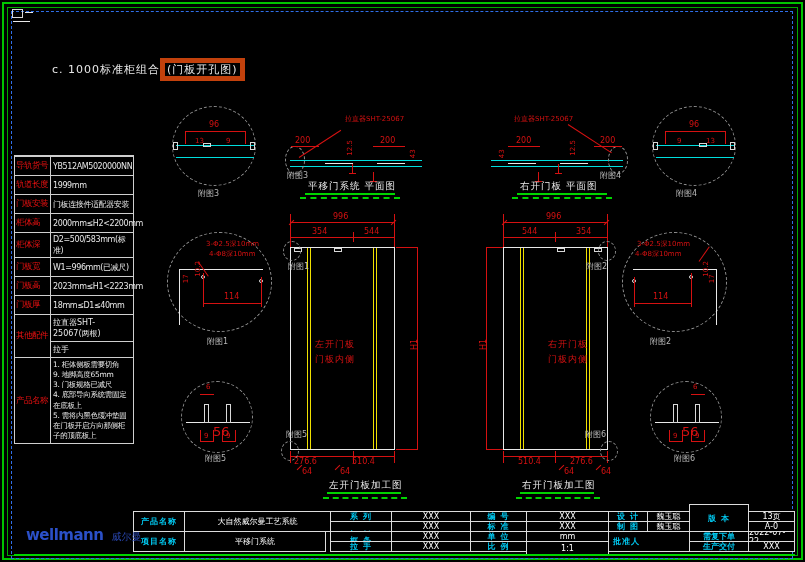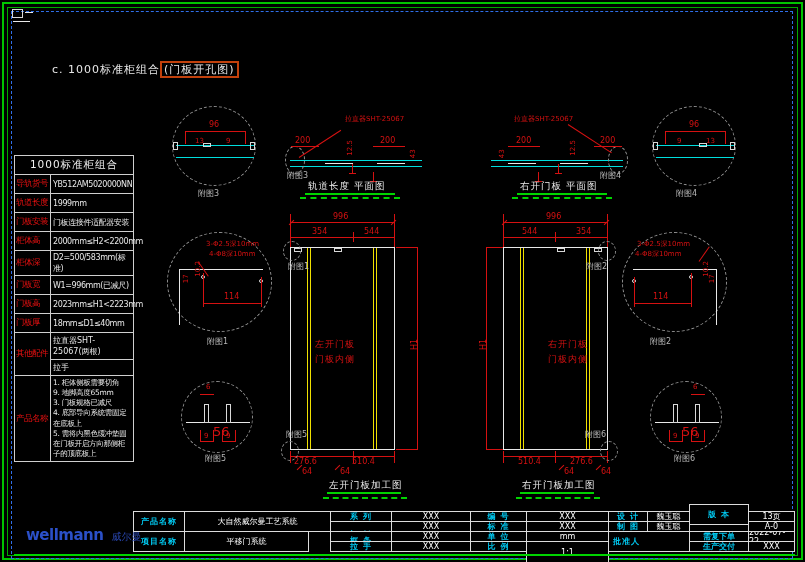--- a/index.html
+++ b/index.html
@@ -18,21 +18,21 @@
   .whl{background:#e8e8e8;height:1px}
   .wvl{background:#e8e8e8;width:1px}
   .cyl{background:#00dede;height:1px}
   .yvl{background:#f0e000;width:1px}
   .vert{transform:rotate(-90deg);transform-origin:center center;display:inline-block}
   .circ{border:1px dashed #8f8f8f;border-radius:50%}
   .dt{width:7px;height:1px;background:#d51111;transform:rotate(-45deg)}
   .frame-g1{left:2px;top:2px;right:2px;bottom:2px;border:2px solid #00c400}
   .frame-g2{left:7px;top:7px;right:7px;bottom:6px;border:1px solid #00a800}
   .frame-b{left:11px;top:11px;right:12px;bottom:3px;border:1px dashed #2f6fe8}
-  .boxed{border:2px solid #c2410c;padding:0 2px}
+  .boxed{border:5px solid #c2410c;padding:0 2px}
   
   .spec{left:14px;top:155px;width:120px;border:1px solid #cfcfcf;background:#000}
   .spec .hdr{height:18px;display:flex;align-items:center;justify-content:center;color:#f0f0f0;font-size:10.5px;letter-spacing:1px}
   .srow{display:flex;border-top:1px solid #cfcfcf;min-height:19px}
   .srow .lab{width:36px;flex:none;color:#e81010;font-size:8.5px;letter-spacing:-0.5px;border-right:1px solid #cfcfcf;display:flex;align-items:center;padding:1px}
   .srow .val{flex:1;color:#e8e8e8;font-size:8px;letter-spacing:-0.4px;display:flex;align-items:center;padding:1px 2px}
   .srow .valcol{flex:1;display:flex;flex-direction:column}
   .srow .valcol .v2{color:#e8e8e8;font-size:8px;padding:2px;min-height:15px}
   .srow .valcol .v2+.v2{border-top:1px solid #cfcfcf}
   .notes{flex:1;color:#e8e8e8;font-size:7.5px;line-height:1.35;padding:2px;letter-spacing:-0.3px}
@@ -55,21 +55,20 @@
 
   <div class="a" style="left:12px;top:9px;width:11px;height:9px;border:1px solid #d8d8d8"></div>
   <div class="a whl" style="left:25px;top:12px;width:8px"></div>
   <div class="a whl" style="left:13px;top:21px;width:17px"></div>
 
   <div class="a t wt f11" style="left:52px;top:64px;letter-spacing:1px">
     <span>c. 1000标准柜组合</span><span class="boxed">(门板开孔图)</span>
   </div>
 
   <div class="a spec">
-    <div class="hdr">1000标准柜组合</div>
     <div class="srow">
         <div class="lab">导轨货号</div>
         <div class="val">YB512AM5020000NN</div>
       </div>
     <div class="srow">
         <div class="lab">轨道长度</div>
         <div class="val">1999mm</div>
       </div>
     <div class="srow">
         <div class="lab">门板安装</div>
@@ -157,21 +156,21 @@
     <div class="a t red f7 vert" style="left:58px;top:36px">12.5</div>
     <div class="a t red f7 vert" style="left:124px;top:42px">43</div>
     <div class="a hl" style="left:14px;top:49px;width:50px;transform:rotate(-33deg);transform-origin:left center"></div>
     <div class="a t red f7" style="left:60px;top:8px">拉直器SHT-25067</div>
     <div class="a vl" style="left:67px;top:56px;height:9px"></div>
     <div class="a hl" style="left:64px;top:65px;width:7px"></div>
     <div class="a vl" style="left:88px;top:64px;height:9px"></div>
     <div class="a hl" style="left:85px;top:73px;width:7px"></div>
     <div class="a t gry f8" style="left:2px;top:64px">附图3</div>
   </div>
-  <div class="a t cap" style="left:308px;top:181px">轨道长度 平面图</div>
+  <div class="a t cap" style="left:308px;top:181px">平移门系统 平面图</div>
   <div class="a gbar" style="left:305px;top:193px;width:90px"></div>
   <div class="a gdash" style="left:300px;top:197px;width:100px"></div>
 
   <div class="a" style="left:478px;top:108px;width:150px;height:100px">
     <div class="a cyl" style="left:13px;top:52px;width:132px"></div>
     <div class="a cyl" style="left:13px;top:58px;width:132px"></div>
     <div class="a whl" style="left:30px;top:55px;width:28px"></div>
     <div class="a whl" style="left:82px;top:55px;width:28px"></div>
     <div class="a circ" style="left:130px;top:38px;width:20px;height:28px"></div>
     <div class="a hl" style="left:30px;top:38px;width:32px"></div>
@@ -340,49 +339,49 @@
     <div class="a" style="left:18px;top:48px;width:14px;height:12px;border:1px solid #d51111;border-top:none"></div>
     <div class="a" style="left:40px;top:48px;width:14px;height:12px;border:1px solid #d51111;border-top:none"></div>
     <div class="a t red f7" style="left:22px;top:51px">9</div>
     <div class="a t red f7" style="left:44px;top:51px">9</div>
   </div>
   <div class="a t gry f8" style="left:674px;top:455px">附图6</div>
 
   <div class="tbc tbl" style="left:133px;top:511px;width:52px;height:21px">产品名称</div>
   <div class="tbc" style="left:184px;top:511px;width:147px;height:21px">大自然威尔曼工艺系统</div>
   <div class="tbc tbl" style="left:133px;top:531px;width:52px;height:21px">项目名称</div>
-  <div class="tbc" style="left:184px;top:531px;width:125px;height:21px">平移门系统</div>
+  <div class="tbc" style="left:184px;top:531px;width:142px;height:21px">平移门系统</div>
 
   <div class="tbc tbl" style="left:330px;top:511px;width:62px;height:11px">系 列</div>
   <div class="tbc" style="left:391px;top:511px;width:80px;height:11px">XXX</div>
   <div class="tbc tbl" style="left:330px;top:521px;width:62px;height:26px">门 板</div>
   <div class="tbc" style="left:391px;top:521px;width:80px;height:11px">XXX</div>
   <div class="tbc tbl" style="left:330px;top:531px;width:62px;height:19px">框 条</div>
   <div class="tbc" style="left:391px;top:531px;width:80px;height:11px">XXX</div>
   <div class="tbc tbl" style="left:330px;top:541px;width:62px;height:11px">拉 手</div>
   <div class="tbc" style="left:391px;top:541px;width:80px;height:11px">XXX</div>
 
   <div class="tbc tbl" style="left:470px;top:511px;width:57px;height:11px">编 号</div>
   <div class="tbc" style="left:526px;top:511px;width:83px;height:11px">XXX</div>
   <div class="tbc tbl" style="left:470px;top:521px;width:57px;height:11px">标 准</div>
   <div class="tbc" style="left:526px;top:521px;width:83px;height:11px">XXX</div>
   <div class="tbc tbl" style="left:470px;top:531px;width:57px;height:11px">单 位</div>
   <div class="tbc" style="left:526px;top:531px;width:83px;height:11px">mm</div>
   <div class="tbc tbl" style="left:470px;top:541px;width:57px;height:11px">比 例</div>
-  <div class="tbc" style="left:526px;top:541px;width:83px;height:22px">1:1</div>
+  <div class="tbc" style="left:526px;top:541px;width:83px;height:15px">1:1</div>
 
   <div class="tbc tbl" style="left:608px;top:511px;width:40px;height:11px">设 计</div>
   <div class="tbc cy" style="left:647px;top:511px;width:43px;height:11px">魏玉聪</div>
   <div class="tbc tbl" style="left:608px;top:521px;width:40px;height:11px">制 图</div>
   <div class="tbc cy" style="left:647px;top:521px;width:43px;height:11px">魏玉聪</div>
   <div class="tbc tbl" style="left:608px;top:531px;width:82px;height:21px;justify-content:flex-start;padding-left:4px">批准人</div>
 
   <div class="tbc tbl" style="left:689px;top:511px;width:60px;height:11px">图 号</div>
   <div class="tbc" style="left:748px;top:511px;width:47px;height:11px">13页</div>
-  <div class="tbc tbl" style="left:689px;top:504px;width:60px;height:21px">版 本</div>
+  <div class="tbc tbl" style="left:689px;top:504px;width:60px;height:28px">版 本</div>
   <div class="tbc" style="left:748px;top:521px;width:47px;height:11px">A-0</div>
   <div class="tbc tbl f75" style="left:689px;top:531px;width:60px;height:11px;letter-spacing:0">需复下单</div>
   <div class="tbc f75" style="left:748px;top:531px;width:47px;height:11px">2022-07-22</div>
   <div class="tbc tbl f75" style="left:689px;top:541px;width:60px;height:11px;letter-spacing:0">生产交付</div>
   <div class="tbc" style="left:748px;top:541px;width:47px;height:11px">XXX</div>
 
   <div class="a" style="left:14px;top:554px;width:781px;height:2px;background:#00d400"></div>
 
   <div class="a t" style="left:26px;top:526px">
     <span style="color:#2b50c8;font-weight:bold;font-size:15px;letter-spacing:-0.5px">wellmann</span>

